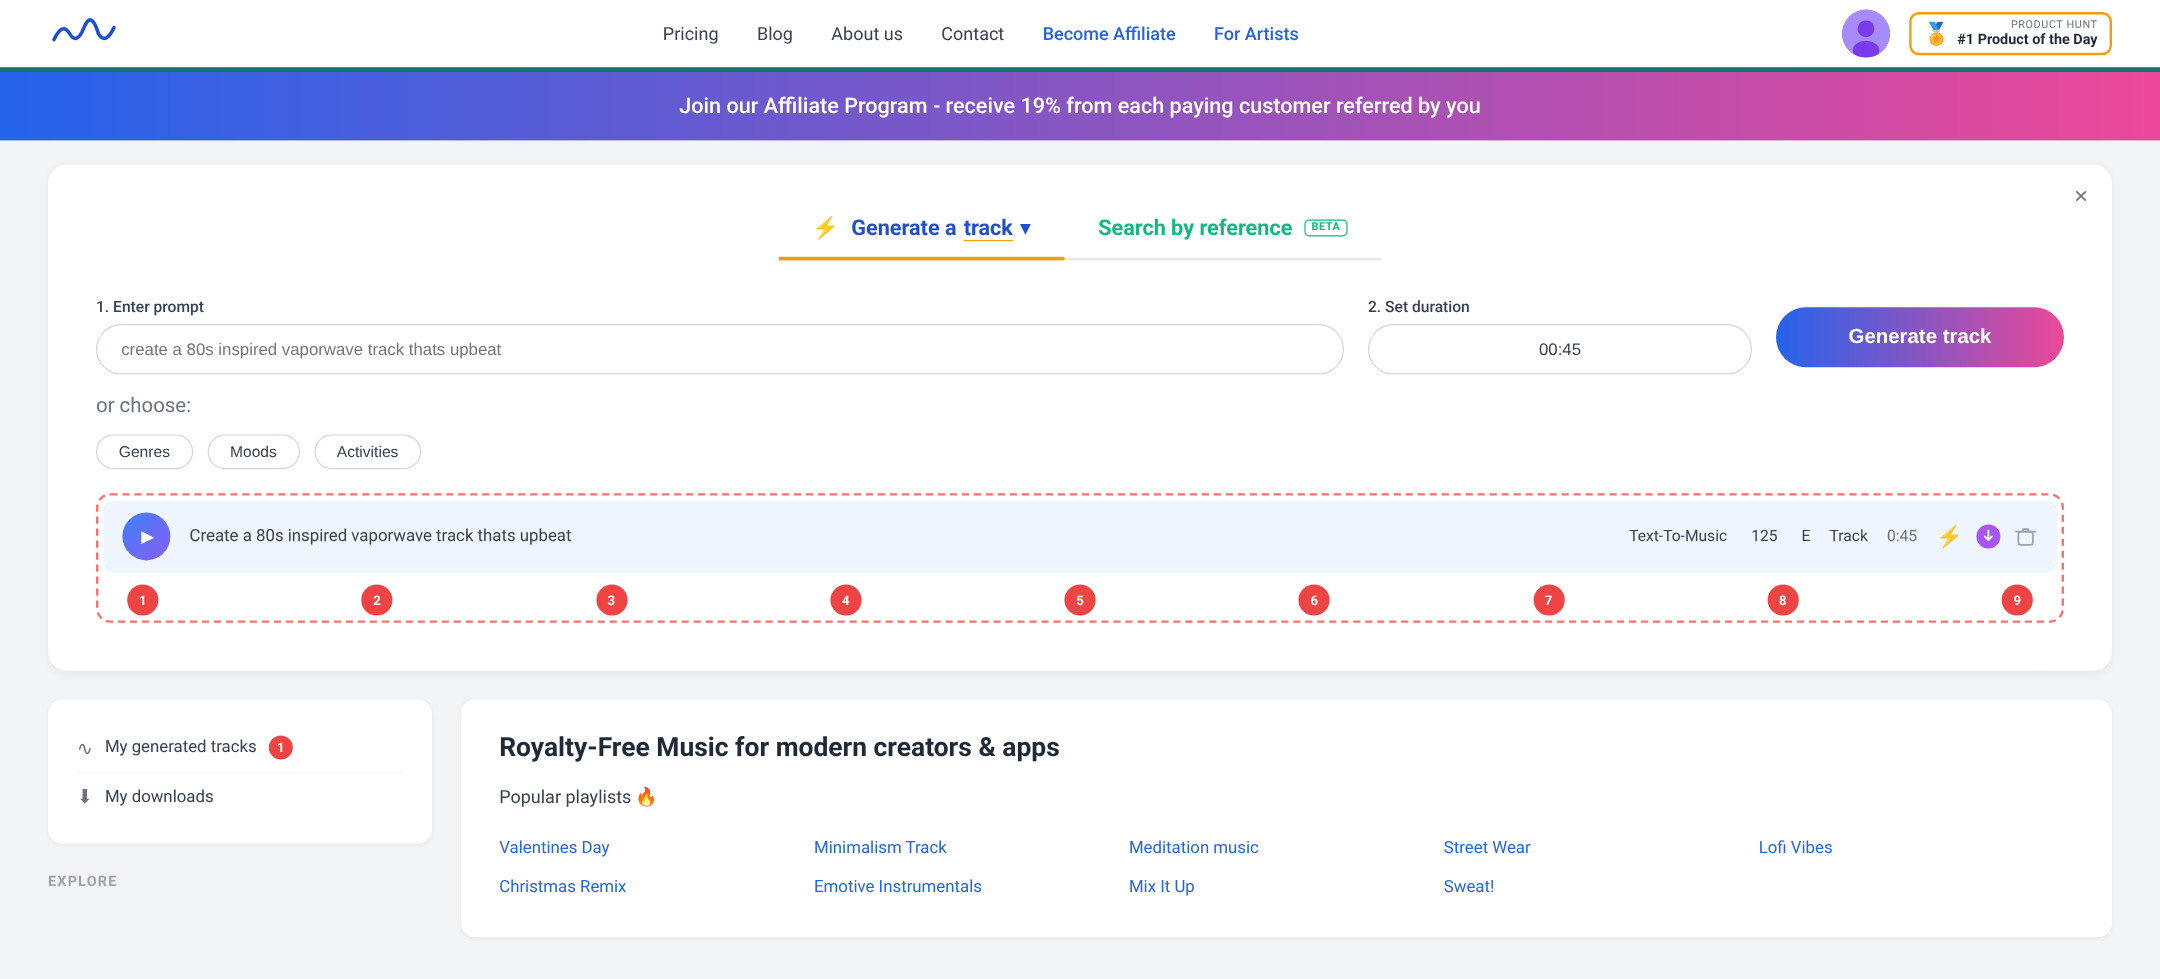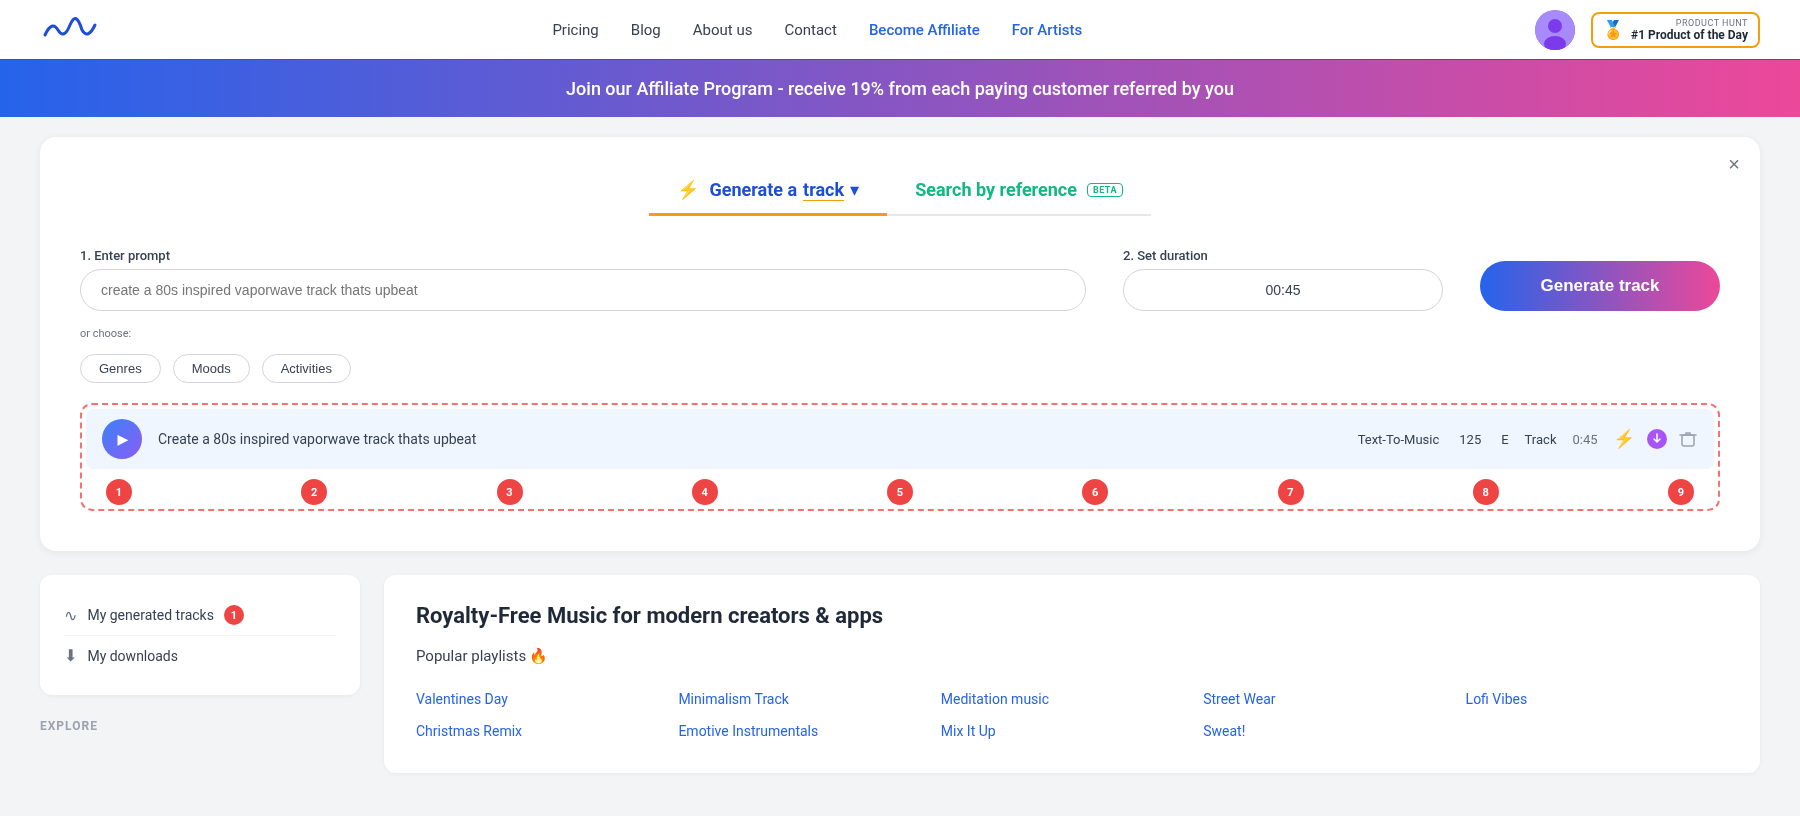--- a/index.html
+++ b/index.html
@@ -6,21 +6,21 @@
     body { font-family: -apple-system, BlinkMacSystemFont, 'Segoe UI', Roboto, sans-serif; background: #f3f4f6; min-width: 1800px; }
 
     
     .navbar {
       background: white;
       display: flex;
       align-items: center;
       justify-content: space-between;
       padding: 0 40px;
       height: 60px;
-      border-bottom: 1px solid #0f766e;
+      border-bottom: 4px solid #0f766e;
       position: relative;
       z-index: 10;
     }
     .navbar-logo { display: flex; align-items: center; }
     .navbar-logo svg { width: 60px; height: 30px; }
     .navbar-links { display: flex; align-items: center; gap: 32px; }
     .navbar-links a {
       text-decoration: none;
       color: #374151;
       font-size: 15px;
@@ -93,22 +93,22 @@
       padding: 1px 5px;
       border-radius: 4px;
       margin-left: 4px;
       vertical-align: middle;
       letter-spacing: 0.5px;
     }
 
     
     .form-row {
       display: flex;
-      gap: 37px;
-      align-items: flex-end;
+      gap: 20px;
+      align-items: center;
       margin-bottom: 16px;
     }
     .form-group { display: flex; flex-direction: column; gap: 6px; }
     .form-group.prompt { flex: 1; }
     .form-group.duration { width: 320px; }
     .form-label { font-size: 13px; color: #374151; font-weight: 500; }
     .form-input {
       border: 1.5px solid #d1d5db;
       border-radius: 24px;
       padding: 12px 20px;
@@ -126,21 +126,21 @@
       padding: 14px 40px;
       font-size: 17px;
       font-weight: 600;
       cursor: pointer;
       white-space: nowrap;
       height: 50px;
       min-width: 240px;
     }
 
     
-    .or-choose { font-size: 11px; color: #6b7280; margin-bottom: 14px; }
+    .or-choose { font-size: 17px; color: #6b7280; margin-bottom: 14px; }
     .pill-buttons { display: flex; gap: 12px; }
     .pill-btn {
       border: 1.5px solid #d1d5db;
       background: white;
       border-radius: 20px;
       padding: 6px 18px;
       font-size: 13px;
       cursor: pointer;
       color: #374151;
     }

